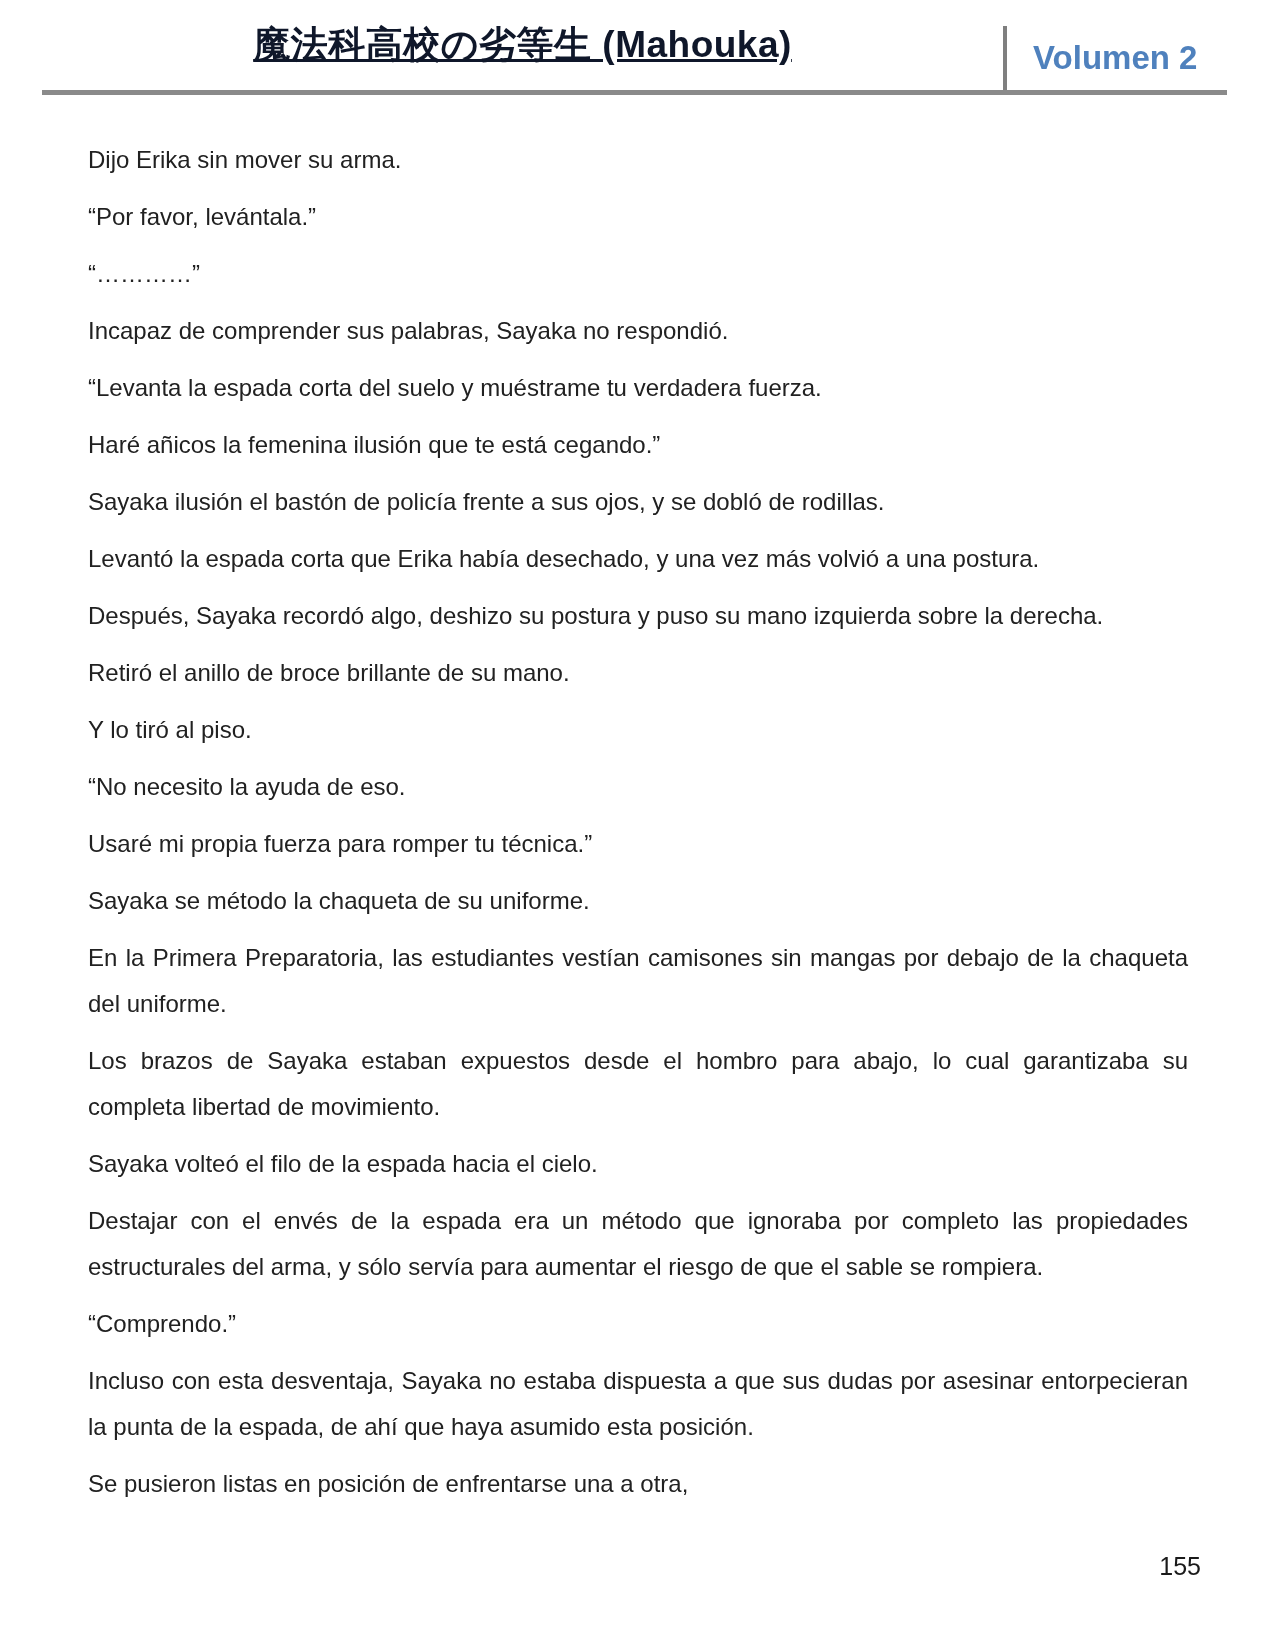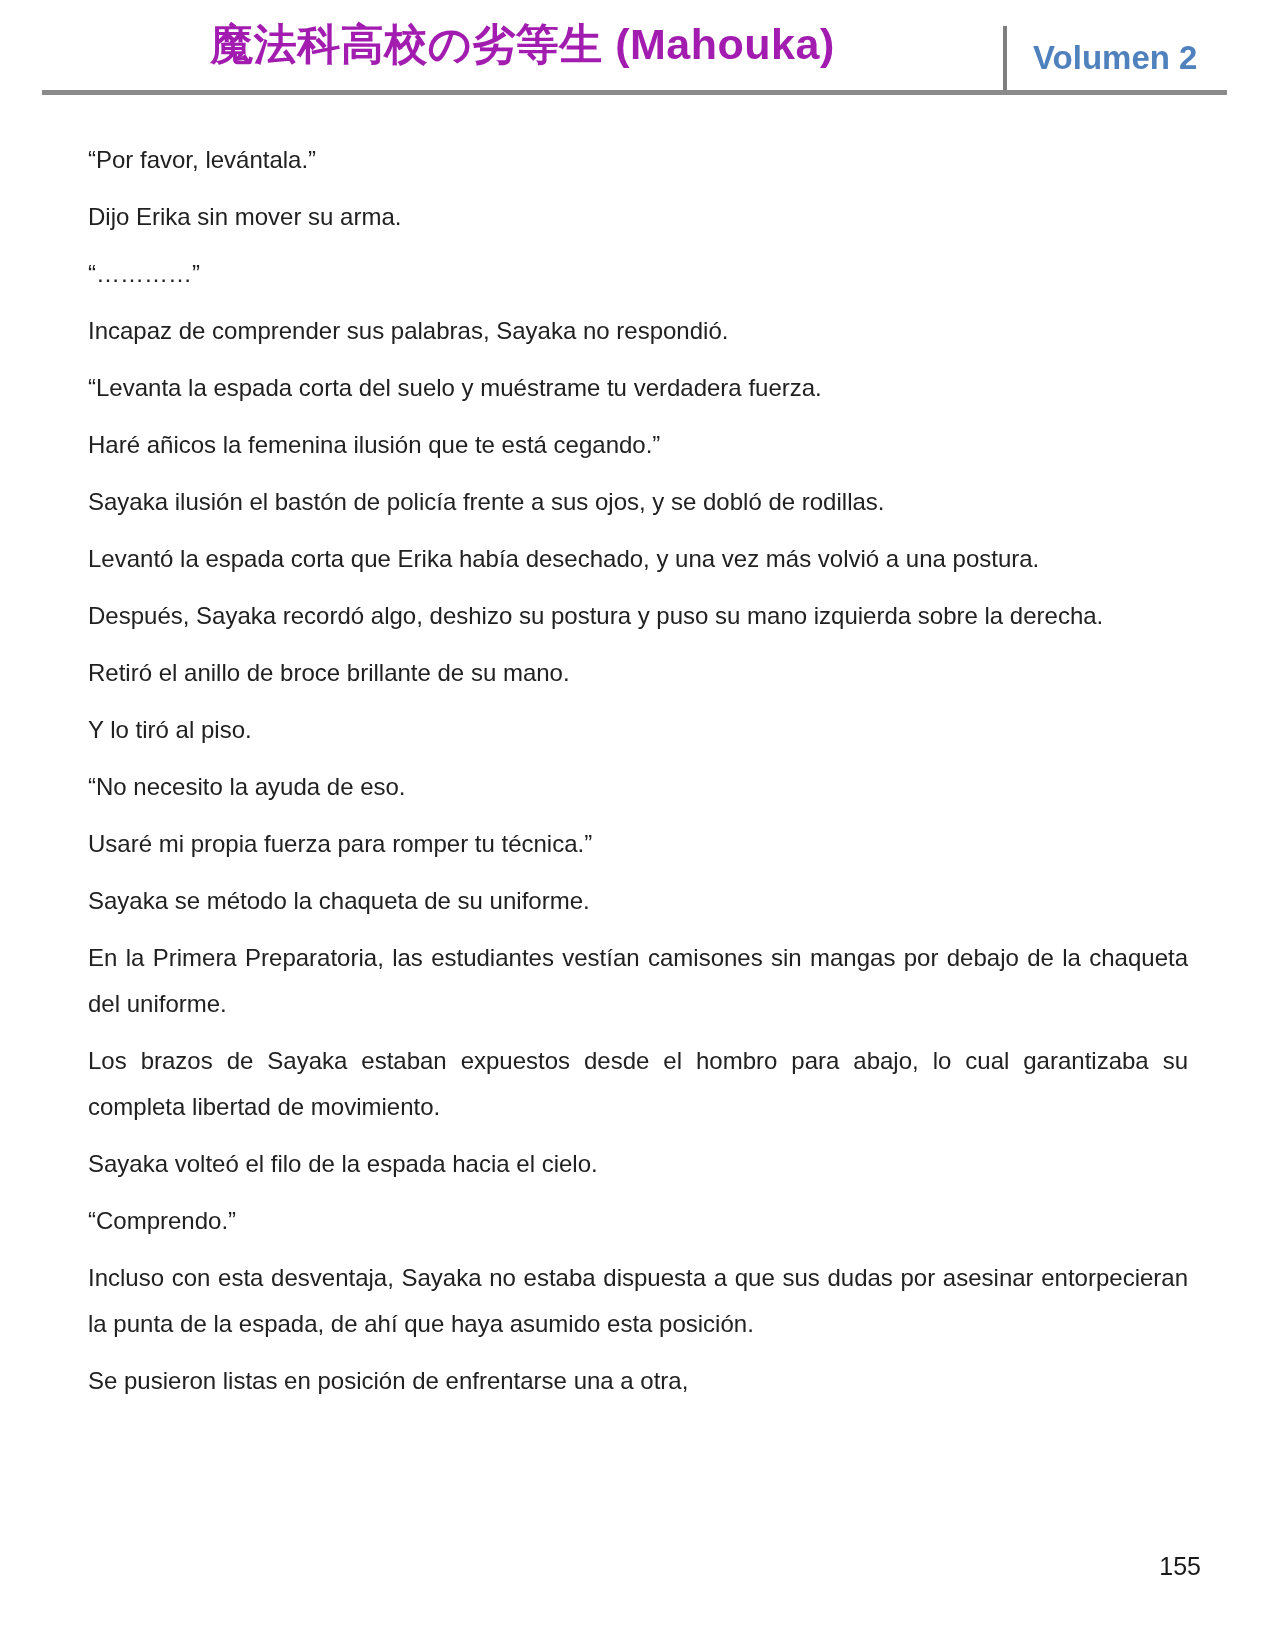--- a/index.html
+++ b/index.html
@@ -20,25 +20,26 @@
     margin: 0 48px 0 42px;
     height: 90px;
     border-bottom: 5px solid #8a8a8a;
     display: flex;
   }
   .header-title {
     flex: 1;
     display: flex;
     align-items: center;
     justify-content: center;
-    font-size: 43px;
+    font-size: 37px;
     font-weight: bold;
-    color: #a21caf;
+    color: #0f172a;
     letter-spacing: 0.5px;
     white-space: nowrap;
+    text-decoration: underline;
   }
   .header-volume {
     width: 224px;
     box-sizing: border-box;
     margin-top: 26px;
     border-left: 4px solid #7f7f7f;
     display: flex;
     align-items: center;
     padding-left: 26px;
   }
@@ -73,37 +74,38 @@
 <div class="page">
 
   <div class="header">
     <div class="header-title">魔法科高校の劣等生 (Mahouka)</div>
     <div class="header-volume">
       <span class="volume-text">Volumen 2</span>
     </div>
   </div>
 
   <div class="content" id="paragraphs">
+      <p>Dijo Erika sin mover su arma.</p>
       <p>“Por favor, levántala.”</p>
-      <p>Dijo Erika sin mover su arma.</p>
       <p>“…………”</p>
       <p>Incapaz de comprender sus palabras, Sayaka no respondió.</p>
       <p>“Levanta la espada corta del suelo y muéstrame tu verdadera fuerza.</p>
       <p>Haré añicos la femenina ilusión que te está cegando.”</p>
       <p>Sayaka ilusión el bastón de policía frente a sus ojos, y se dobló de rodillas.</p>
       <p>Levantó la espada corta que Erika había desechado, y una vez más volvió a una postura.</p>
       <p>Después, Sayaka recordó algo, deshizo su postura y puso su mano izquierda sobre la derecha.</p>
       <p>Retiró el anillo de broce brillante de su mano.</p>
       <p>Y lo tiró al piso.</p>
       <p>“No necesito la ayuda de eso.</p>
       <p>Usaré mi propia fuerza para romper tu técnica.”</p>
       <p>Sayaka se método la chaqueta de su uniforme.</p>
       <p>En la Primera Preparatoria, las estudiantes vestían camisones sin mangas por debajo de la chaqueta del uniforme.</p>
       <p>Los brazos de Sayaka estaban expuestos desde el hombro para abajo, lo cual garantizaba su completa libertad de movimiento.</p>
       <p>Sayaka volteó el filo de la espada hacia el cielo.</p>
+      <p>Destajar con el envés de la espada era un método que ignoraba por completo las propiedades estructurales del arma, y sólo servía para aumentar el riesgo de que el sable se rompiera.</p>
       <p>“Comprendo.”</p>
       <p>Incluso con esta desventaja, Sayaka no estaba dispuesta a que sus dudas por asesinar entorpecieran la punta de la espada, de ahí que haya asumido esta posición.</p>
       <p>Se pusieron listas en posición de enfrentarse una a otra,</p>
     </div>
 
   <div class="page-number">155</div>
 
 </div>
 
 </body></html>

